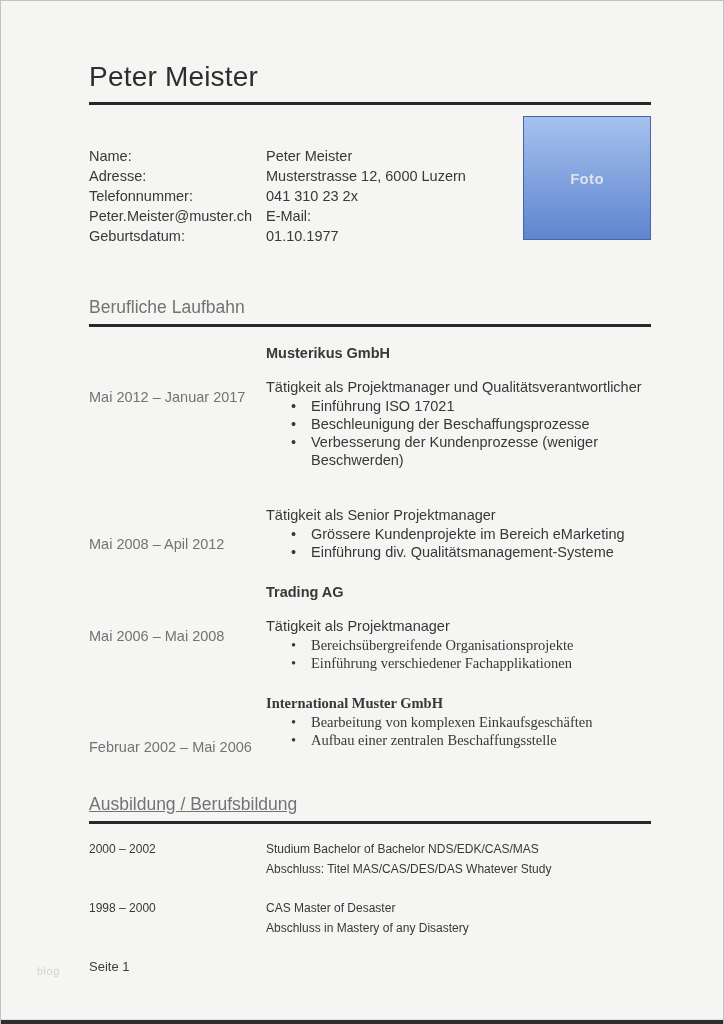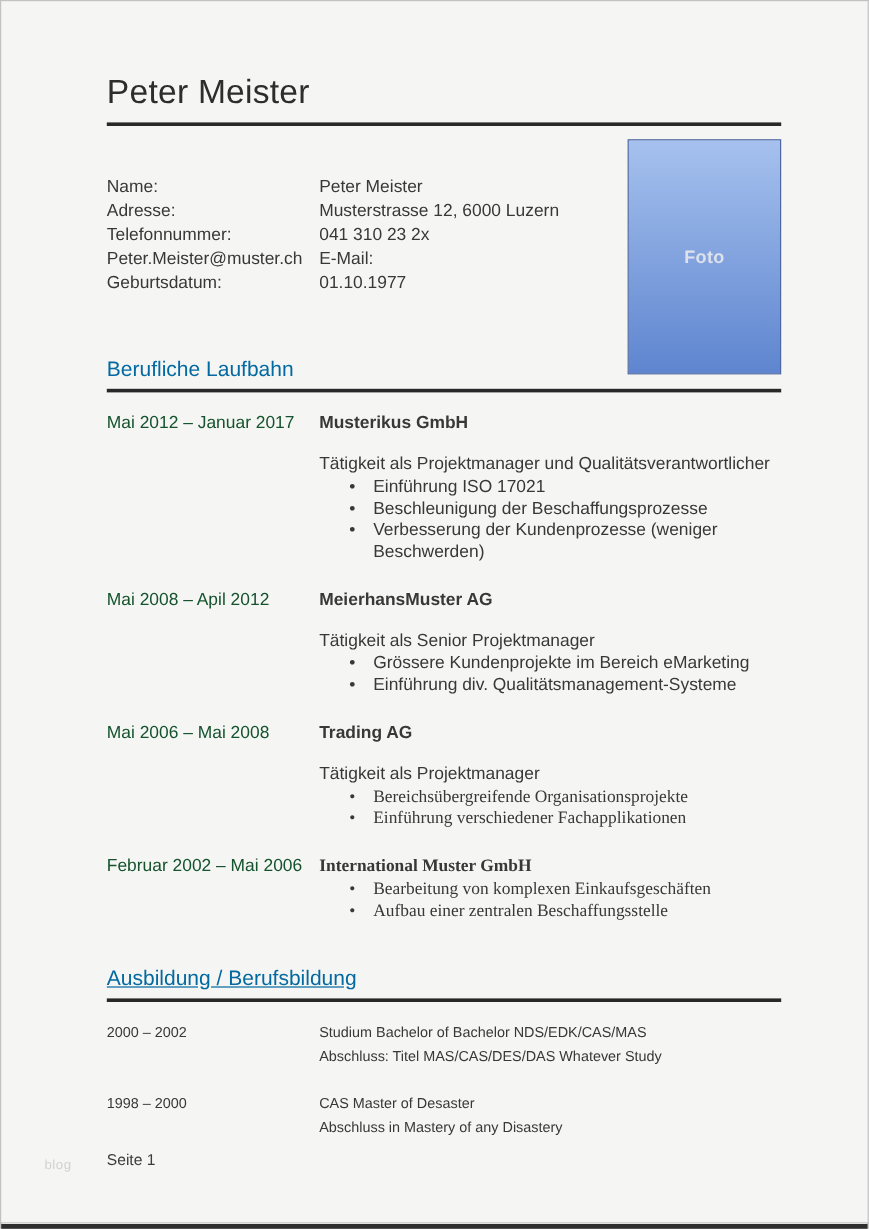--- a/index.html
+++ b/index.html
@@ -38,51 +38,51 @@
   .personal { margin-top: 41px; font-size: 14.5px; }
   .personal .row {
     display: grid;
     grid-template-columns: 177px 1fr;
     line-height: 20px;
   }
 
   .photo {
     position: absolute;
     left: 522px; top: 115px;
-    width: 128px; height: 196px;
+    width: 128px; height: 124px;
     border: 1px solid #4c66a3;
     display: flex; align-items: center; justify-content: center;
     box-sizing: border-box;
   }
   .photo span {
     color: #dde1ec;
     font-weight: 700;
     font-size: 15px;
     letter-spacing: 0.3px;
   }
 
   .section-heading {
     font-size: 17.5px;
     font-weight: 400;
-    color: #0369a1;
+    color: #737373;
     margin: 0;
     line-height: 22px;
   }
   .section--career .section-heading { margin-top: 50px; }
   .section--education .section-heading { margin-top: 36px; text-decoration: underline; }
 
   .entry {
     display: grid;
     grid-template-columns: 177px 1fr;
     margin-top: 22px;
     font-size: 14.5px;
     line-height: 19px;
   }
   .entry.first { margin-top: 17px; }
-  .entry .period { color: #14532d; }
+  .entry .period { color: #737373; margin-top: 44px; }
   .company { font-weight: 700; }
   .role { margin-top: 15px; white-space: nowrap; }
   ul.bullets { margin: 0; padding: 0; list-style: none; }
   .bullets li {
     position: relative;
     padding-left: 45px;
     line-height: 18px;
   }
   .bullets .bullet-glyph {
     position: absolute;
@@ -167,21 +167,20 @@
           <li><span class="bullet-glyph">•</span><span>Einführung ISO 17021</span></li>
           <li><span class="bullet-glyph">•</span><span>Beschleunigung der Beschaffungsprozesse</span></li>
           <li><span class="bullet-glyph">•</span><span>Verbesserung der Kundenprozesse (weniger Beschwerden)</span></li>
         </ul>
       </div>
     </div>
 
     <div class="entry">
       <div class="period">Mai 2008 – Apil 2012</div>
       <div>
-        <div class="company">MeierhansMuster AG</div>
         <div class="role">Tätigkeit als Senior Projektmanager</div>
         <ul class="bullets">
           <li><span class="bullet-glyph">•</span><span>Grössere Kundenprojekte im Bereich eMarketing</span></li>
           <li><span class="bullet-glyph">•</span><span>Einführung div. Qualitätsmanagement-Systeme</span></li>
         </ul>
       </div>
     </div>
 
     <div class="entry">
       <div class="period">Mai 2006 – Mai 2008</div>

